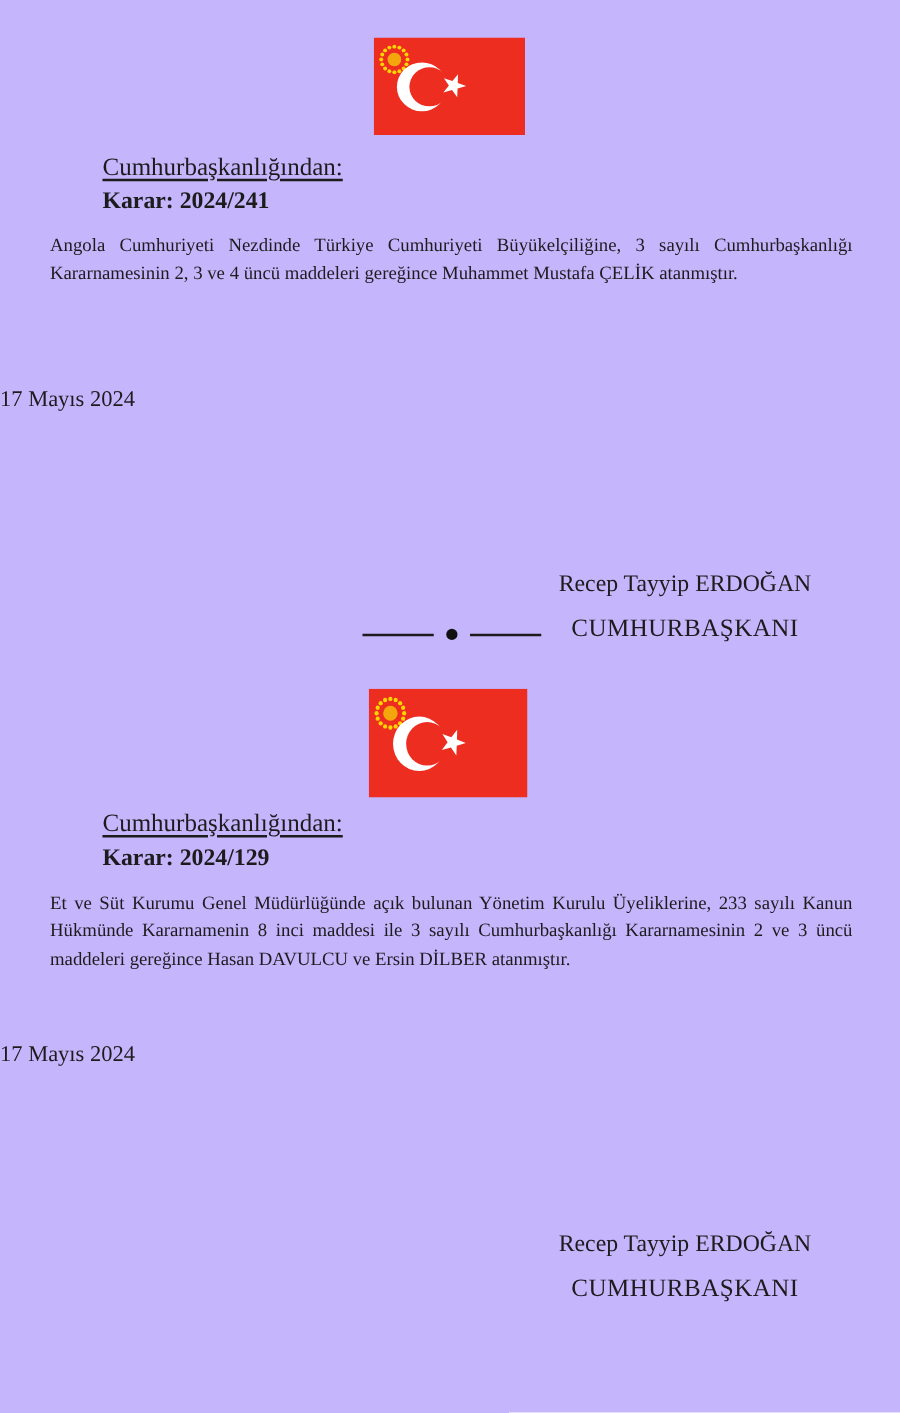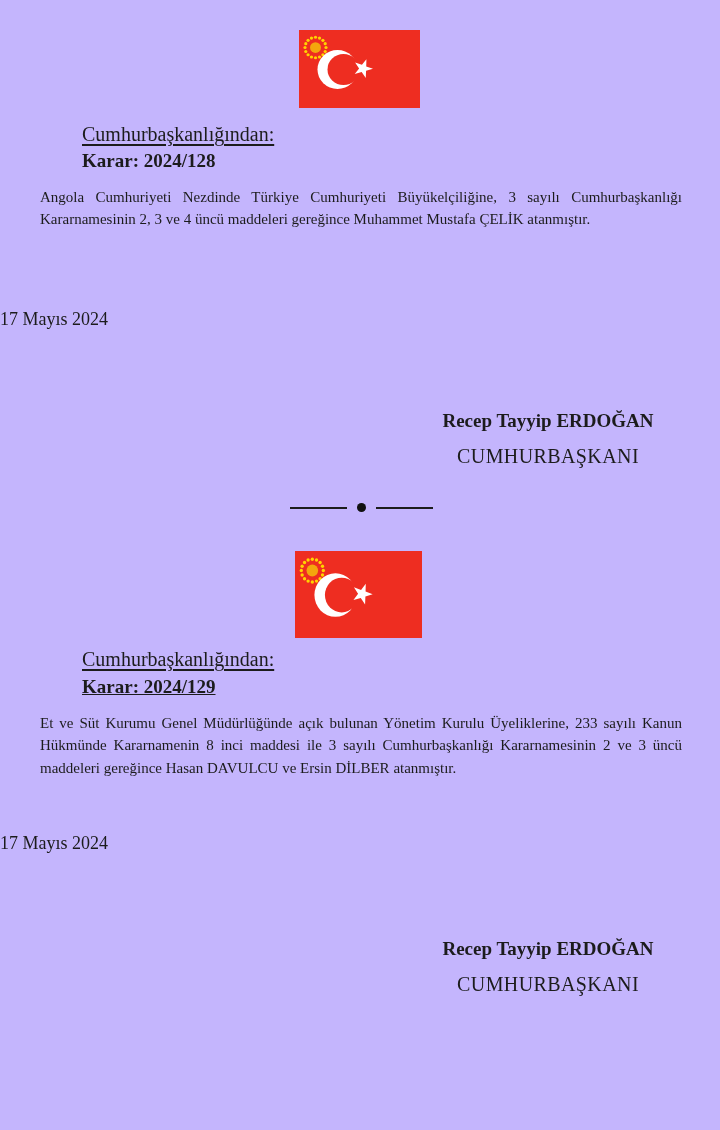--- a/index.html
+++ b/index.html
@@ -35,39 +35,39 @@
   }
   .date-line {
     width: 720px;
     text-align: left;
     font-size: 18px;
   }
   .sig {
     width: 270px;
     text-align: center;
   }
-  .sig-name { font-size: 19px; font-weight: bold; }
+  .sig-name { font-size: 19px; font-weight: normal; margin-top: 47px; }
   .sig-title { font-size: 20px; margin-top: 13px; letter-spacing: 0.4px; }
   .divider { display: flex; align-items: center; gap: 10px; }
   .divider .line { width: 57px; height: 2px; background: #1c1c1c; }
   .divider .dot { width: 9px; height: 9px; border-radius: 50%; background: #111111; }
 
   
   .flag-1   { left: 299px; top: 30px;  width: 121px; height: 78px; }
   .issuer-1 { left: 82px;  top: 123px; }
   .karar-1  { left: 82px;  top: 150px; }
   .body-1   { left: 40px;  top: 186px; width: 642px; }
   .date-1   { left: 0;     top: 309px; }
   .sig-1    { left: 413px; top: 410px; }
   .divider-1{ left: 290px; top: 503px; }
 
   
   .flag-2   { left: 295px; top: 551px; width: 127px; height: 87px; }
   .issuer-2 { left: 82px;  top: 648px; }
-  .karar-2  { left: 82px;  top: 676px; text-decoration: underline; }
+  .karar-2  { left: 82px;  top: 676px; }
   .body-2   { left: 40px;  top: 712px; width: 642px; }
   .date-2   { left: 0;     top: 833px; }
   .sig-2    { left: 413px; top: 938px; }
 </style>
 </head>
 <body>
 
 <div class="page">
 
   <div class="abs flag flag-1">
@@ -96,21 +96,21 @@
       </g>
       <g>
         <circle cx="38.5" cy="40.5" r="20" fill="#ffffff"></circle>
         <circle cx="44.5" cy="40.5" r="16" fill="#ee2d21"></circle>
       </g>
       <polygon points="64,29.5 66.29,36.35 73.51,36.41 67.71,40.71 69.88,47.59 64,43.4 58.12,47.59 60.29,40.71 54.49,36.41 61.71,36.35" transform="rotate(20 64 39.5)" fill="#ffffff"></polygon>
     </svg>
   </div>
 
   <h2 class="abs issuer issuer-1">Cumhurbaşkanlığından:</h2>
-  <h3 class="abs karar karar-1">Karar: 2024/128</h3>
+  <h3 class="abs karar karar-1">Karar: 2024/241</h3>
   <p class="abs body-text body-1">Angola Cumhuriyeti Nezdinde Türkiye Cumhuriyeti Büyükelçiliğine, 3 sayılı Cumhurbaşkanlığı Kararnamesinin 2, 3 ve 4 üncü maddeleri gereğince Muhammet Mustafa ÇELİK atanmıştır.</p>
   <div class="abs date-line date-1">17 Mayıs 2024</div>
 
   <div class="abs sig sig-1">
     <div class="sig-name">Recep Tayyip ERDOĞAN</div>
     <div class="sig-title">CUMHURBAŞKANI</div>
   </div>
 
   <div class="abs divider divider-1">
     <span class="line"></span>

